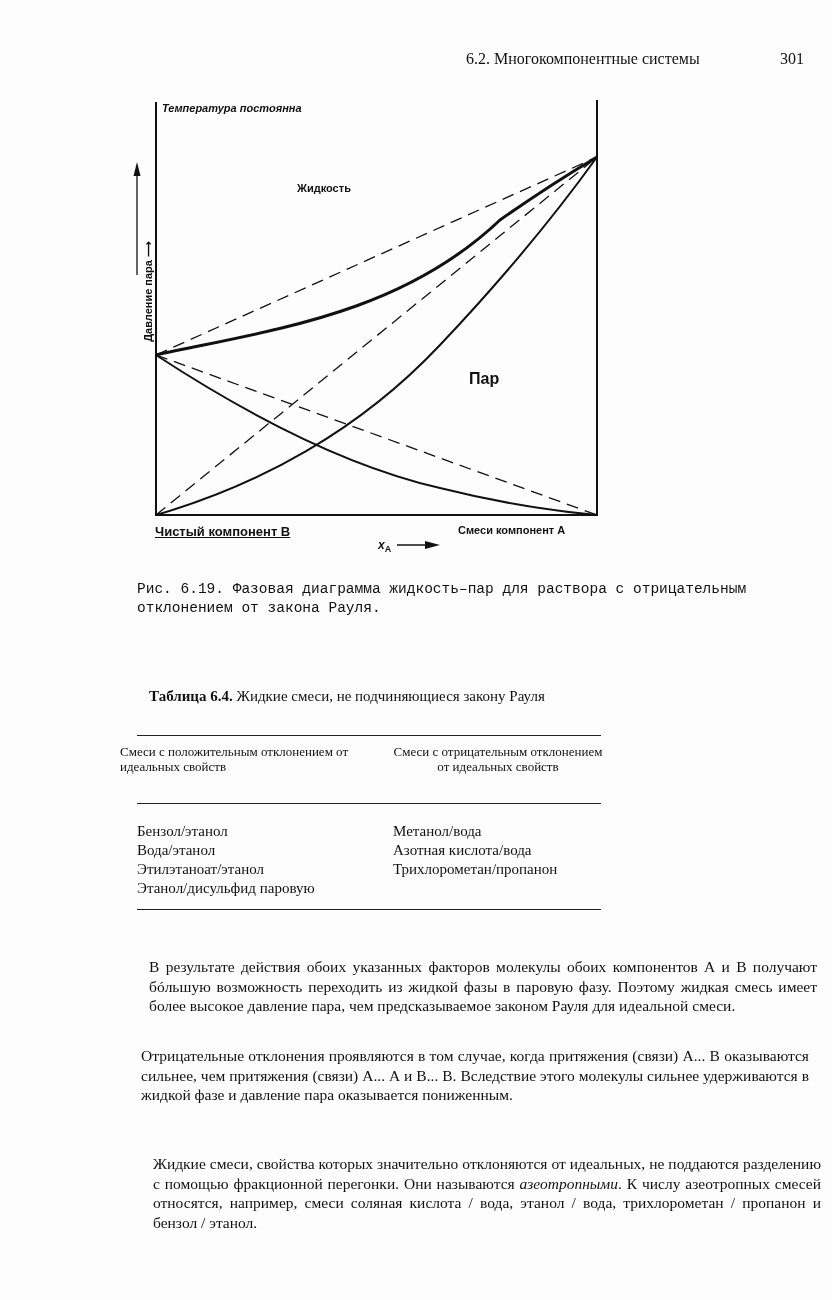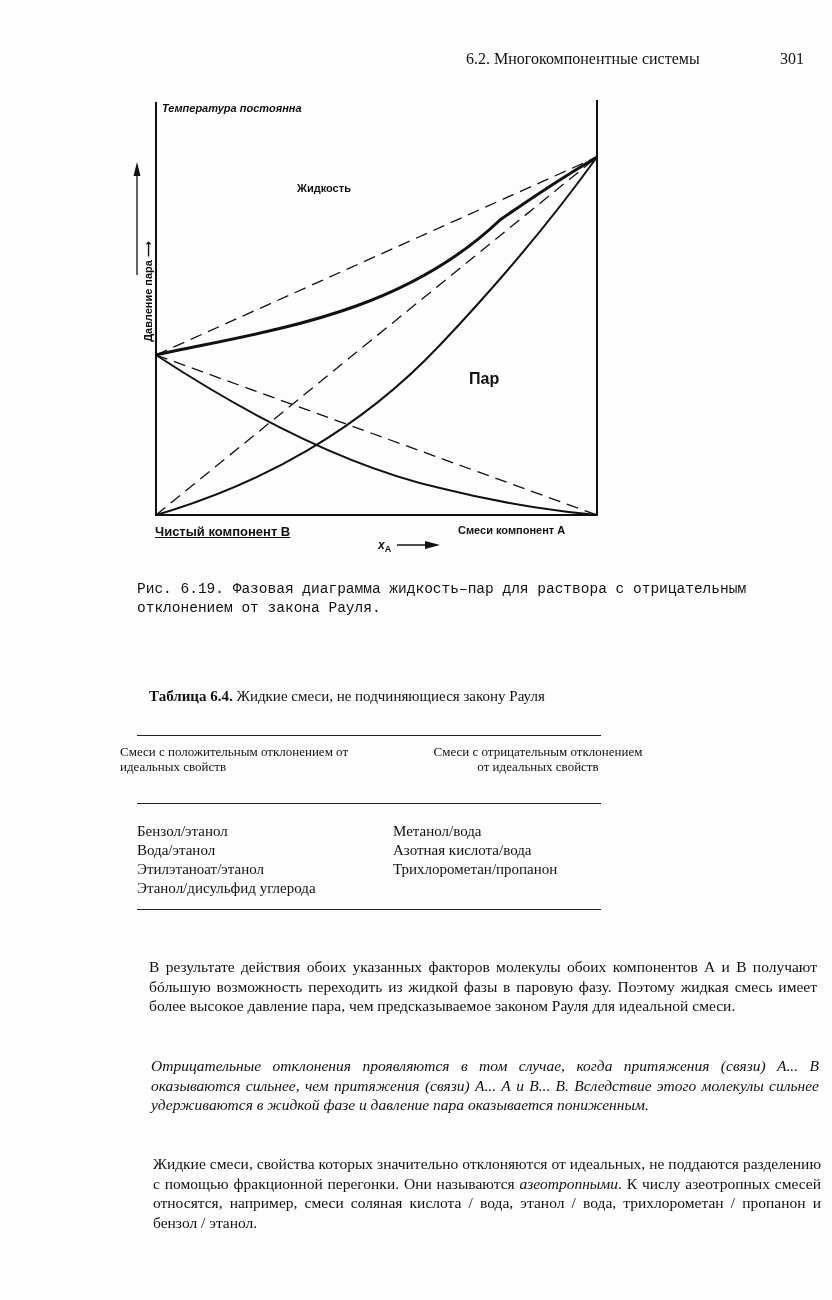--- a/index.html
+++ b/index.html
@@ -18,21 +18,21 @@
   .xB-label { top: 434px; left: 35px; font-size: 13px; text-decoration: underline; }
   .xA-label { top: 434px; left: 338px; font-size: 11px; }
   .xaxis-label { top: 448px; left: 258px; font-size: 12px; font-style: italic; }
   .xaxis-label sub { font-size: 9px; font-style: normal; }
   .caption { top: 580px; left: 137px; width: 690px; font-size: 14.5px; line-height: 19px; font-family: Liberation Mono, monospace; }
   .table-title { top: 688px; left: 149px; width: 470px; font-size: 15px; line-height: 17px; text-align: justify; }
   .table-title b { font-weight: bold; }
   .tbl-rule { left: 137px; width: 464px; height: 0; border-top: 1.5px solid #222; }
   .th { font-size: 13px; line-height: 15px; }
   .th-left { top: 744px; left: 120px; width: 245px; }
-  .th-right { top: 744px; left: 393px; width: 210px; text-align: center; margin-left: 40px; }
+  .th-right { top: 744px; left: 393px; width: 210px; text-align: center; }
   .td { font-size: 15px; line-height: 19px; }
   .col-left { top: 822px; left: 137px; }
   .col-right { top: 822px; left: 393px; }
   .para { left: 137px; width: 668px; font-size: 15.5px; line-height: 19.5px; text-align: justify; text-indent: 0; }
   .p1 { top: 945px; }
   .p2 { top: 1042px; }
   .p3 { top: 1138px; }
   .para i { font-style: italic; }
 </style>
 </head>
@@ -81,24 +81,24 @@
 
 <div class="abs tbl-rule" style="top:735px;"></div>
 <div class="abs th th-left">Смеси с положительным отклонением от идеальных свойств</div>
 <div class="abs th th-right">Смеси с отрицательным отклонением от идеальных свойств</div>
 <div class="abs tbl-rule" style="top:803px;"></div>
 
 <div class="abs td col-left">
   <div>Бензол/этанол</div>
   <div>Вода/этанол</div>
   <div>Этилэтаноат/этанол</div>
-  <div>Этанол/дисульфид углерода</div>
+  <div>Этанол/дисульфид паровую</div>
 </div>
 <div class="abs td col-right">
   <div>Метанол/вода</div>
   <div>Азотная кислота/вода</div>
   <div>Трихлорометан/пропанон</div>
 </div>
 <div class="abs tbl-rule" style="top:909px;"></div>
 
 <p class="abs para p1" style="margin:12px;">В результате действия обоих указанных факторов молекулы обоих компонентов А и В получают бóльшую возможность переходить из жидкой фазы в паровую фазу. Поэтому жидкая смесь имеет более высокое давление пара, чем предсказываемое законом Рауля для идеальной смеси.</p>
-<p class="abs para p2" style="margin:14px;font-style:italic;">Отрицательные отклонения проявляются в том случае, когда притяжения (связи) А... В оказываются сильнее, чем притяжения (связи) А... А и В... В. Вследствие этого молекулы сильнее удерживаются в жидкой фазе и давление пара оказывается пониженным.</p>
+<p class="abs para p2" style="margin:4px;">Отрицательные отклонения проявляются в том случае, когда притяжения (связи) А... В оказываются сильнее, чем притяжения (связи) А... А и В... В. Вследствие этого молекулы сильнее удерживаются в жидкой фазе и давление пара оказывается пониженным.</p>
 <p class="abs para p3" style="margin:16px;"><span>Жидкие смеси, свойства которых значительно отклоняются от идеальных, не поддаются разделению с помощью фракционной перегонки. Они называются </span><i>азеотропными</i><span>. К числу азеотропных смесей относятся, например, смеси соляная кислота / вода, этанол / вода, трихлорометан / пропанон и бензол / этанол.</span></p>
 
 </body></html>

